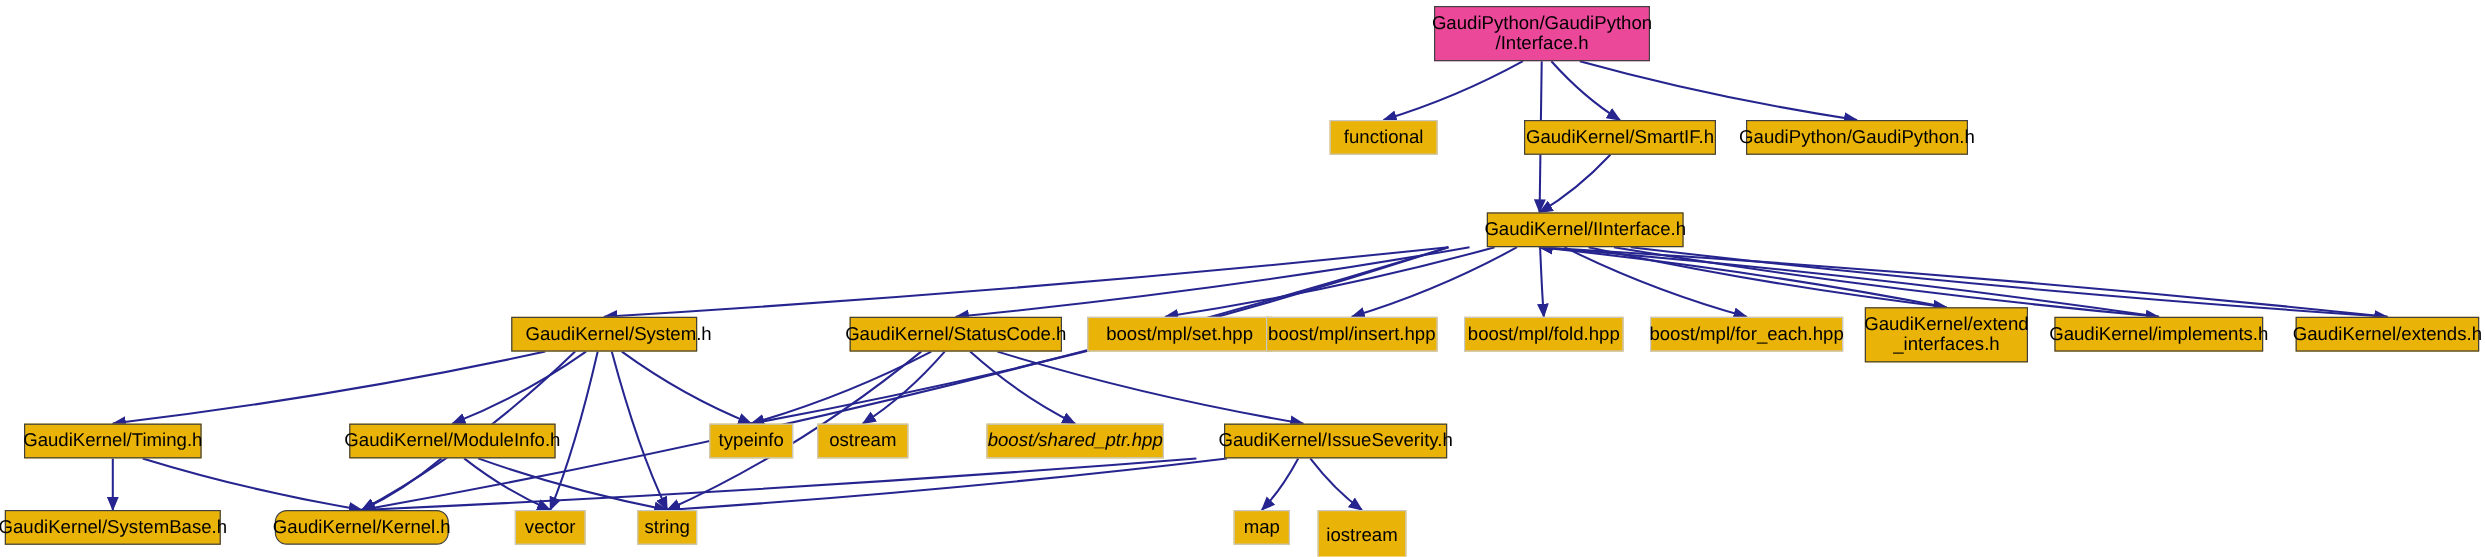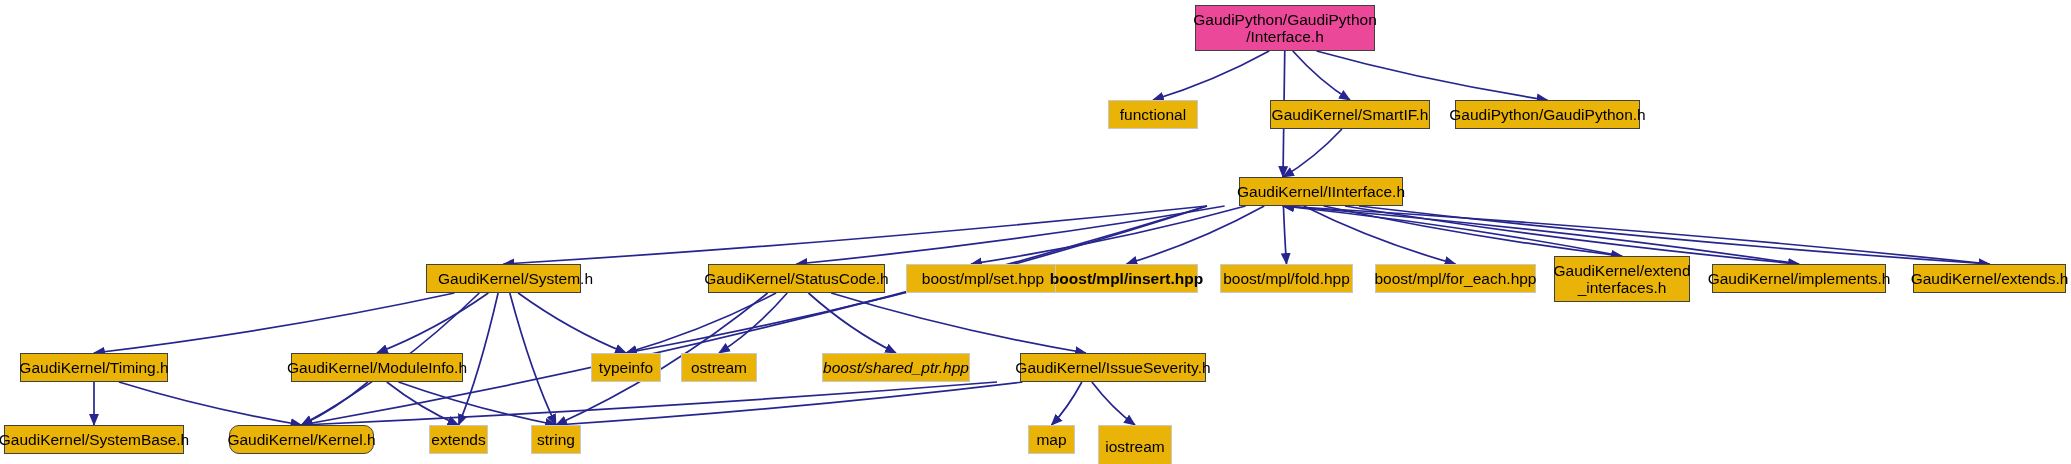--- a/index.html
+++ b/index.html
@@ -101,33 +101,33 @@
   <div id="node-group">
       <div class="node root" style="left: 1195px; top: 5px; width: 180px; height: 46px;">GaudiPython/GaudiPython
 /Interface.h</div>
       <div class="node " style="left: 1108px; top: 100px; width: 90px; height: 29px;">functional</div>
       <div class="node solid" style="left: 1270px; top: 100px; width: 160px; height: 29px;">GaudiKernel/SmartIF.h</div>
       <div class="node solid" style="left: 1455px; top: 100px; width: 185px; height: 29px;">GaudiPython/GaudiPython.h</div>
       <div class="node solid" style="left: 1203px; top: 177px; width: 164px; height: 29px; margin-left: 36px;">GaudiKernel/IInterface.h</div>
       <div class="node solid" style="left: 426px; top: 264px; width: 155px; height: 29px; padding-left: 24px;">GaudiKernel/System.h</div>
       <div class="node solid" style="left: 708px; top: 264px; width: 177px; height: 29px;">GaudiKernel/StatusCode.h</div>
       <div class="node " style="left: 906px; top: 264px; width: 154px; height: 29px;">boost/mpl/set.hpp</div>
-      <div class="node " style="left: 1055px; top: 264px; width: 143px; height: 29px; font-weight: bold;">boost/mpl/insert.hpp</div>
+      <div class="node " style="left: 1055px; top: 264px; width: 143px; height: 29px;">boost/mpl/insert.hpp</div>
       <div class="node " style="left: 1220px; top: 264px; width: 133px; height: 29px;">boost/mpl/fold.hpp</div>
       <div class="node " style="left: 1375px; top: 264px; width: 161px; height: 29px;">boost/mpl/for_each.hpp</div>
       <div class="node solid" style="left: 1554px; top: 256px; width: 136px; height: 46px;">GaudiKernel/extend
 _interfaces.h</div>
       <div class="node solid" style="left: 1712px; top: 264px; width: 174px; height: 29px;">GaudiKernel/implements.h</div>
       <div class="node solid" style="left: 1913px; top: 264px; width: 153px; height: 29px;">GaudiKernel/extends.h</div>
       <div class="node solid" style="left: 20px; top: 353px; width: 148px; height: 29px;">GaudiKernel/Timing.h</div>
       <div class="node solid" style="left: 291px; top: 353px; width: 172px; height: 29px;">GaudiKernel/ModuleInfo.h</div>
       <div class="node " style="left: 591px; top: 353px; width: 70px; height: 29px;">typeinfo</div>
       <div class="node " style="left: 681px; top: 353px; width: 76px; height: 29px;">ostream</div>
       <div class="node " style="left: 822px; top: 353px; width: 148px; height: 29px; font-style: italic;">boost/shared_ptr.hpp</div>
       <div class="node solid" style="left: 1020px; top: 353px; width: 186px; height: 29px;">GaudiKernel/IssueSeverity.h</div>
       <div class="node solid" style="left: 4px; top: 425px; width: 180px; height: 29px;">GaudiKernel/SystemBase.h</div>
       <div class="node solid" style="left: 229px; top: 425px; width: 145px; height: 29px; border-radius: 10px;">GaudiKernel/Kernel.h</div>
-      <div class="node " style="left: 429px; top: 425px; width: 59px; height: 29px;">extends</div>
+      <div class="node " style="left: 429px; top: 425px; width: 59px; height: 29px;">vector</div>
       <div class="node " style="left: 531px; top: 425px; width: 50px; height: 29px;">string</div>
       <div class="node " style="left: 1028px; top: 425px; width: 47px; height: 29px;">map</div>
       <div class="node " style="left: 1098px; top: 425px; width: 74px; height: 43px;">iostream</div>
     </div>
 </div>
 
 </body></html>

